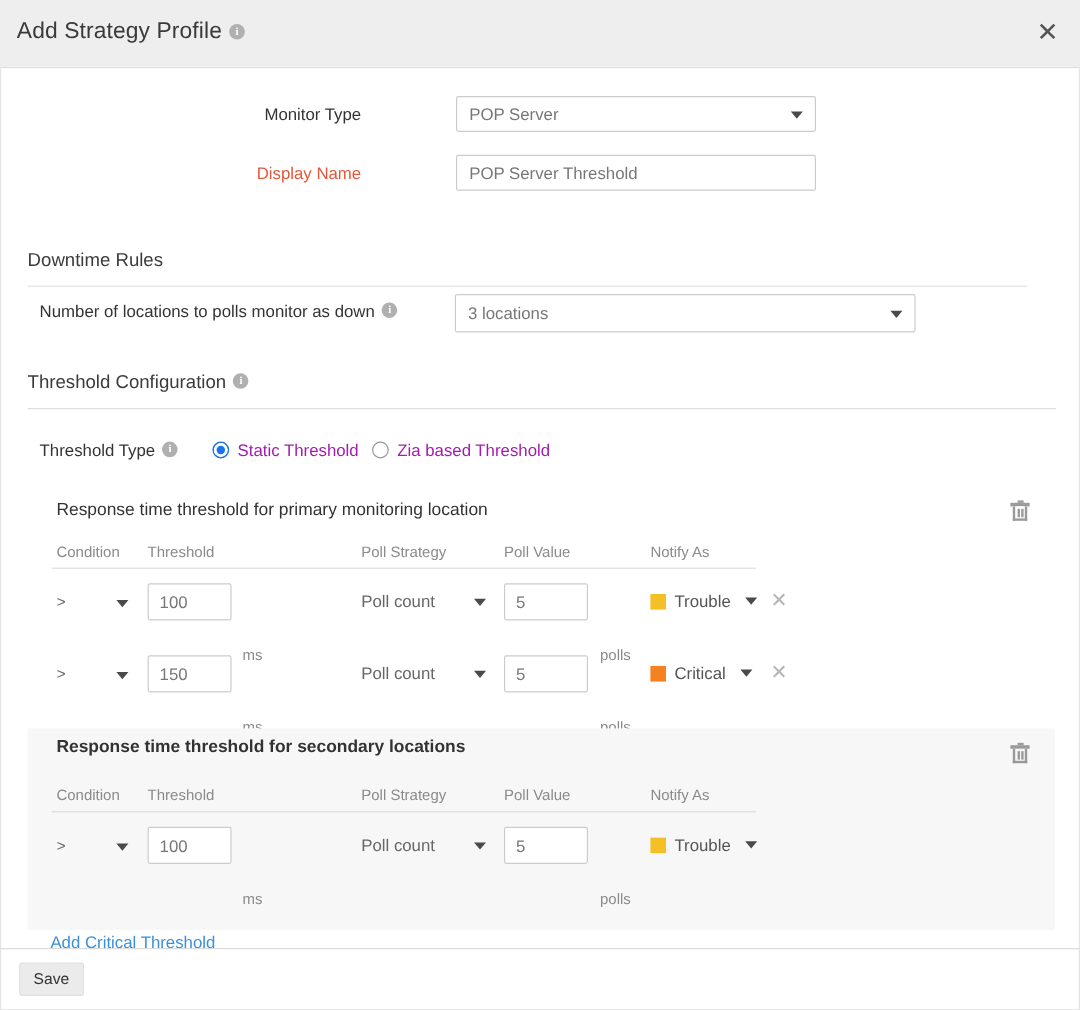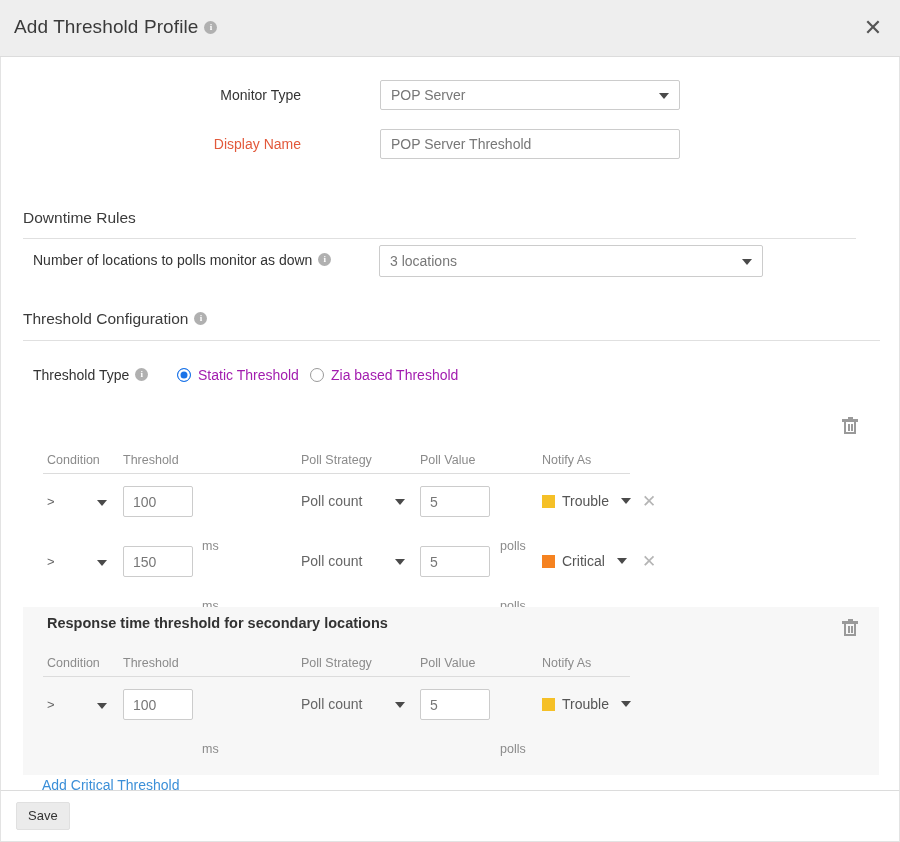--- a/index.html
+++ b/index.html
@@ -284,21 +284,21 @@
     font-family: "Liberation Sans", sans-serif;
   }
 </style>
 </head>
 <body>
 
 <div class="dialog">
 
   <div class="dialog-header">
     <div class="dialog-title">
-      <span>Add Threshold Profile</span><span class="info-icon">i</span>
+      <span>Add Strategy Profile</span><span class="info-icon">i</span>
     </div>
     <div class="close-btn">✕</div>
   </div>
 
   <div class="dialog-body">
 
     <div class="form-row" style="left:0; top:72px; width:700px;">
       <div class="form-label required" style="left:50px;">Display Name</div>
       <div class="field-wrap" style="width:300px;">
         <input class="text-input" style="width: 300px;" value="POP Server Threshold">
@@ -343,20 +343,21 @@
         <span class="radio-dot checked"></span>
         <span class="radio-text">Static Threshold</span>
       </div>
       <div class="radio-item" style="left:277px;">
         <span class="radio-dot"></span>
         <span class="radio-text">Zia based Threshold</span>
       </div>
     </div>
 
     <div class="thr-block" style="left:22px; top:350px; width:856px; height:235px;">
+      <div class="thr-heading" style="left:24px; top:10px;">Response time threshold for primary monitoring location</div>
       <div class="trash-icon" style="right:21px; top:10px;">
         <span class="handle"></span>
         <span class="lid"></span>
         <span class="can"></span>
         <span class="bar" style="left:6px;"></span>
         <span class="bar" style="left:9px;"></span>
       </div>
 
       <div class="col-head" style="left:24px; top:46px;">Condition</div>
       <div class="col-head" style="left:100px; top:46px;">Threshold</div>

